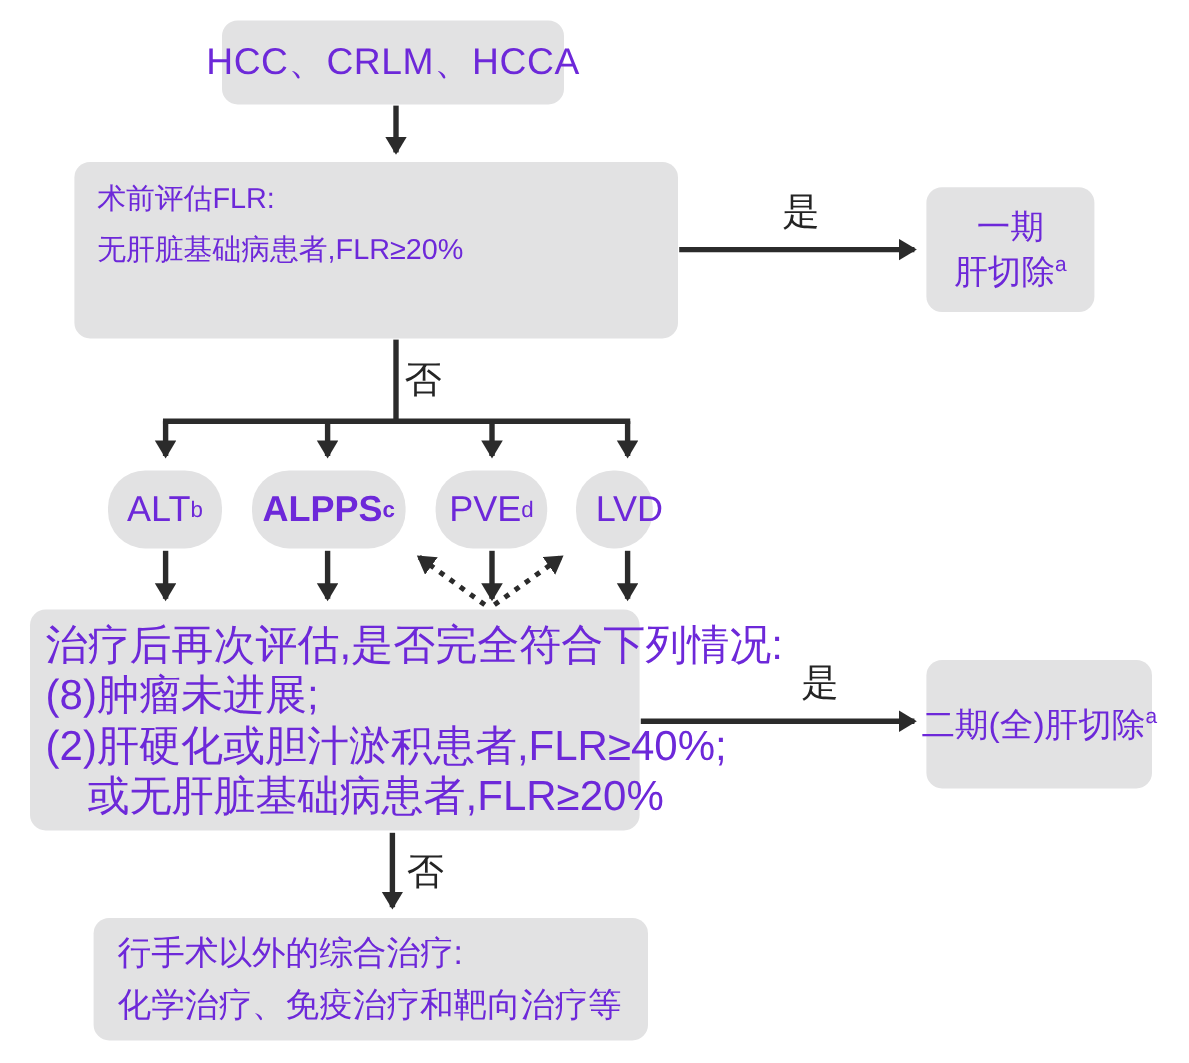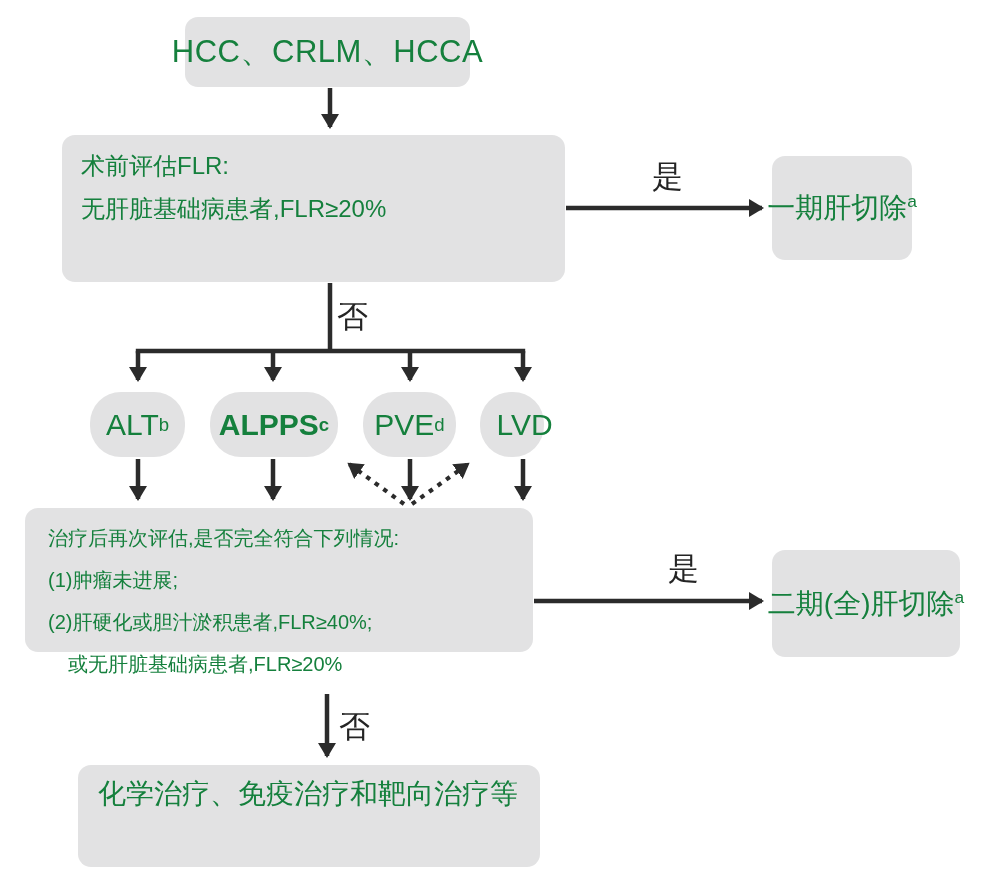--- a/index.html
+++ b/index.html
@@ -19,21 +19,21 @@
   svg.connectors {
     position: absolute;
     left: 0; top: 0;
     width: 991px; height: 886px;
     pointer-events: none;
   }
   .node {
     position: absolute;
     background: #e2e2e3;
     border-radius: 13px;
-    color: #15803d;
+    color: #6d28d9;
     box-sizing: border-box;
   }
   .node .ln { white-space: pre; }
   sup {
     font-size: 0.62em;
     vertical-align: super;
     line-height: 0;
   }
   
   .n-start {
@@ -43,39 +43,39 @@
   }
   
   .n-flr {
     left: 62px; top: 135px; width: 503px; height: 147px;
     padding: 9px 10px 9px 19px;
     font-size: 24px; line-height: 43px; border-radius: 13px;
   }
   
   .n-stage1 {
     left: 772px; top: 156px; width: 140px; height: 104px;
-    display: flex; flex-direction: row; align-items: center; justify-content: center;
+    display: flex; flex-direction: column; align-items: center; justify-content: center;
     font-size: 28px; line-height: 38px; 
   }
   
   .n-small {
     top: 392px; height: 65px;
     display: flex; align-items: center; justify-content: center;
     font-size: 30px;
     border-radius: 31px;
   }
   .n-alt   { left: 90px;  width: 95px;  }
   .n-alpps { left: 210px; width: 128px; font-weight: bold; }
   .n-pve   { left: 363px; width: 93px; justify-content: center;  }
   .n-lvd   { left: 480px; width: 64px; padding-left: 25px;  }
   
   .n-eval {
-    left: 25px; top: 508px; width: 508px; height: 144px;
-    padding: 9px 8px 9px 23px;
-    font-size: 20px; line-height: 42px;
+    left: 25px; top: 508px; width: 508px; height: 184px;
+    padding: 9px 8px 9px 13px;
+    font-size: 35px; line-height: 42px;
   }
   
   .n-stage2 {
     left: 772px; top: 550px; width: 188px; height: 107px;
     display: flex; flex-direction: row; align-items: center; justify-content: center;
     font-size: 28px; line-height: 39px; text-align: center;
   }
   
   .n-final {
     left: 78px; top: 765px; width: 462px; height: 102px;
@@ -160,31 +160,32 @@
     <span>PVE</span>
       <sup>d</sup>
   </div>
   <div class="node n-small n-lvd">
     <span>LVD</span>
       <sup></sup>
   </div>
 
   <div class="node n-eval">
     <div class="ln">治疗后再次评估,是否完全符合下列情况:</div>
-    <div class="ln">(1)肿瘤未进展;</div>
+    <div class="ln">(8)肿瘤未进展;</div>
     <div class="ln">(2)肝硬化或胆汁淤积患者,FLR≥40%;</div>
     <div class="ln">　或无肝脏基础病患者,FLR≥20%</div>
   </div>
 
   <div class="node n-stage2">
     <div class="ln">二期</div>
     <div class="ln"><span>(全)肝切除</span><sup>a</sup></div>
   </div>
 
   <div class="node n-final">
+    <div class="ln">行手术以外的综合治疗:</div>
     <div class="ln">化学治疗、免疫治疗和靶向治疗等</div>
   </div>
 
   <div class="edge-label lbl-yes1">是</div>
   <div class="edge-label lbl-no1">否</div>
   <div class="edge-label lbl-yes2">是</div>
   <div class="edge-label lbl-no2">否</div>
 
 </div>
 

